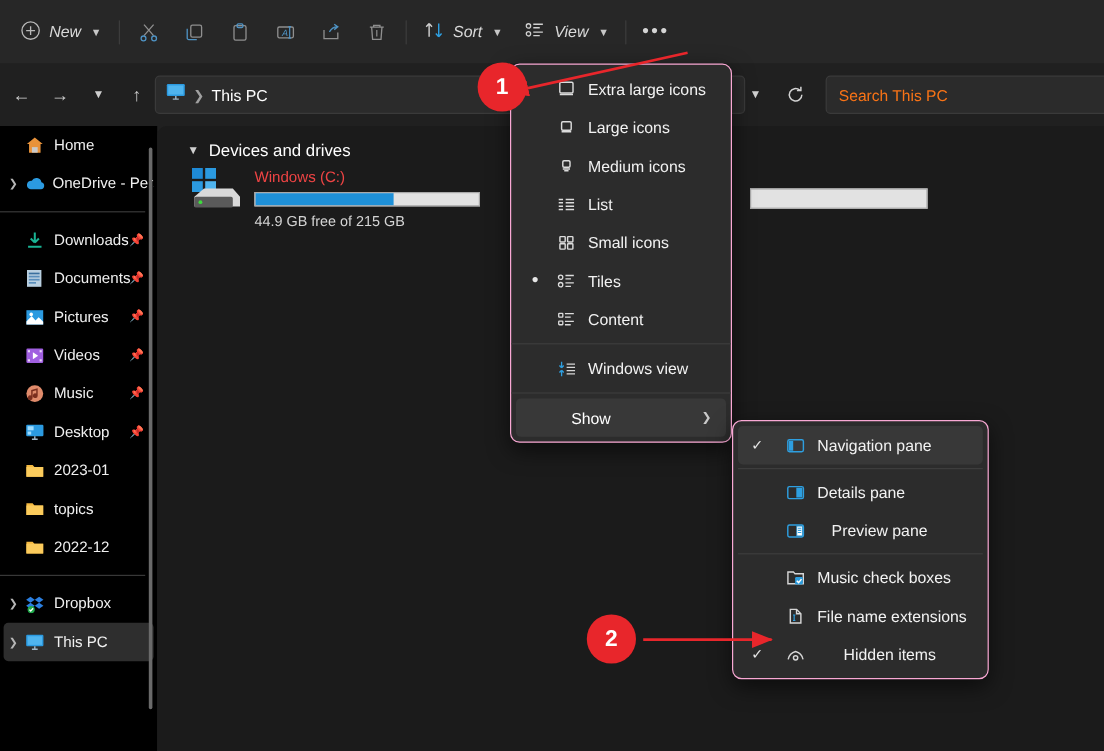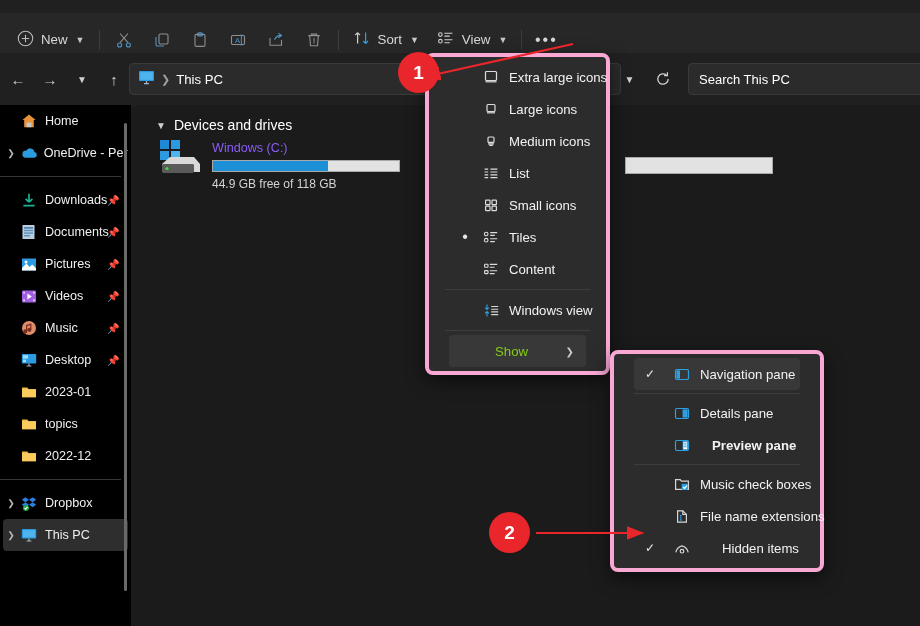--- a/index.html
+++ b/index.html
@@ -7,23 +7,23 @@
     width: 920px; height: 626px;
     background: #202020;
     font-family: "Liberation Sans", sans-serif;
     color: #ffffff;
     overflow: hidden;
   }
   #root { position: relative; width: 920px; height: 626px; background: #202020; }
 
   
   .cmdbar {
-    position: absolute; left: 0; top: 13px; width: 920px; height: 53px;
+    position: absolute; left: 0; top: 0; width: 920px; height: 53px;
     background: #272727;
-    display: flex; align-items: center;
+    display: flex; align-items: center; font-style: italic;
   }
   .cmd-btn {
     display: flex; align-items: center; gap: 7px;
     height: 32px; padding: 0 9px; border-radius: 4px;
     color: #d8d8d8; font-size: 13.3px; cursor: default;
   }
   .cmd-icon-btn {
     display: flex; align-items: center; justify-content: center;
     width: 38px; height: 32px; border-radius: 4px; cursor: default;
   }
@@ -49,21 +49,21 @@
   .crumb-text { font-size: 13.2px; color: #ffffff; }
   .addr-right {
     position: absolute; left: 613px; top: 63px; width: 66px; height: 32px;
     display: flex; align-items: center; justify-content: space-around;
   }
   .searchbox {
     position: absolute; left: 688px; top: 63px; width: 300px; height: 32px;
     background: #2b2b2b; border: 1px solid #3a3a3a; border-radius: 4px;
     display: flex; align-items: center; padding: 0 10px;
   }
-  .searchbox span { color: #ffffff; font-size: 13px; }
+  .searchbox span { color: #f97316; font-size: 13px; }
 
   
   .sidebar {
     position: absolute; left: 0; top: 105px; width: 131px; height: 521px;
     background: #000000; overflow: hidden;
   }
   .nav-item {
     position: relative; display: flex; align-items: center;
     height: 32px; margin: 0 3px; padding-left: 18px; border-radius: 4px;
     cursor: default;
@@ -100,38 +100,38 @@
   .group-head {
     display: flex; align-items: center; gap: 8px;
     margin: 12px 0 0 25px; font-size: 14px; color: #ffffff;
   }
   .group-chev { font-size: 10px; color: #cfcfcf; }
   .drive-tile {
     position: absolute; left: 25px; top: 33px;
     display: flex; align-items: flex-start; gap: 10px;
   }
   .drive-info { padding-top: 3px; }
-  .drive-name { font-size: 12.6px; color: #8b5cf6; margin-bottom: 5px; }
+  .drive-name { font-size: 12.6px; color: #ef4444; margin-bottom: 5px; }
   .bar-outer {
     width: 188px; height: 12px; background: #e2e2e2;
     border: 1px solid #a9a9a9;
   }
   .bar-fill { height: 100%; background: #1e90d8; }
   .drive-sub { font-size: 12px; color: #d4d4d4; margin-top: 5px; }
   .drive-tile2 {
     position: absolute; left: 494px; top: 52px;
     width: 148px; height: 17px; background: #e2e2e2; border: 1px solid #a9a9a9;
   }
 
   
   .menu {
     position: absolute; background: #2c2c2c;
-    border: 4px solid #f9a8d4; border-radius: 8px;
+    border: 1px solid #f9a8d4; border-radius: 8px;
     box-shadow: 0 6px 18px rgba(0,0,0,.55);
-    padding: 4px 16px;
+    padding: 4px 0;
   }
   #view-menu { left: 425px; top: 53px; width: 185px; }
   #show-menu { left: 610px; top: 350px; width: 214px; }
   .mi {
     position: relative; display: flex; align-items: center;
     height: 32px; margin: 0 4px; border-radius: 4px; cursor: default;
   }
   .mi.hl { background: #383838; }
   .mi-check {
     position: absolute; left: 8px; width: 16px; text-align: center;
@@ -141,21 +141,21 @@
     position: absolute; left: 11px; width: 10px; text-align: center;
     font-size: 16px; color: #e6e6e6; line-height: 32px;
   }
   .mi-ico {
     position: absolute; left: 32px; width: 20px;
     display: flex; align-items: center; justify-content: center;
   }
   .mi-label {
     margin-left: 60px; font-size: 13.2px; color: #f2f2f2; white-space: nowrap;
   }
-  .mi-sub { margin-left: 46px; font-size: 13.2px; color: #84cc16; }
+  .mi-sub { margin-left: 46px; font-size: 13.2px; color: #ffffff; }
   .mi-arrow { position: absolute; right: 12px; font-size: 10px; color: #c9c9c9; }
   .m-div { height: 1px; background: #3d3d3d; margin: 4px 0; }
   .m-div-in { height: 1px; background: #3d3d3d; margin: 3px 4px; }
 
   
   .marker {
     position: absolute; border-radius: 50%; background: #e8262b;
     color: #ffffff; font-weight: bold;
     display: flex; align-items: center; justify-content: center;
     z-index: 60;
@@ -455,21 +455,21 @@
           <path d="M6 26l8-7h24l6 7v8H6z" fill="#d9d9d9"></path>
           <rect x="6" y="26" width="32" height="9" rx="1.4" fill="#5a5a5a"></rect>
           <circle cx="11" cy="30.5" r="1.6" fill="#3ddc3d"></circle>
         </svg>
       </span>
       <div class="drive-info">
         <div class="drive-name">Windows (C:)</div>
         <div class="bar-outer">
           <div class="bar-fill" id="bar-fill" style="width: 62%; background: rgb(30, 144, 216);"></div>
         </div>
-        <div class="drive-sub">44.9 GB free of 118 GB</div>
+        <div class="drive-sub">44.9 GB free of 215 GB</div>
       </div>
     </div>
 
     <div class="drive-tile2"></div>
   </div>
 
   <div class="menu" id="view-menu">
     <div id="view-items">
         <div class="mi">
           <span class="mi-ico">
@@ -580,21 +580,21 @@
           <span class="mi-label" style="margin-left: 66px;">Details pane</span>
         </div>
         <div class="mi">
           <span class="mi-ico" style="left: 38px;">
             <svg width="18" height="15" viewBox="0 0 18 15">
               <rect x="2.5" y="2.5" width="13" height="10" rx="1.4" fill="none" stroke="#2e9fe0" stroke-width="1.2"></rect>
               <rect x="10" y="3.4" width="4.6" height="8.2" fill="#ffffff" stroke="#2e9fe0" stroke-width="0.7"></rect>
               <path d="M10.9 5.2h2.8M10.9 7h2.8M10.9 8.8h2.8" stroke="#2e9fe0" stroke-width="0.9"></path>
             </svg>
           </span>
-          <span class="mi-label" style="margin-left: 78px; font-weight: bold;">Preview pane</span>
+          <span class="mi-label" style="margin-left: 78px;">Preview pane</span>
         </div>
         <div class="m-div-in"></div>
         <div class="mi">
           <span class="mi-ico" style="left: 38px;">
             <svg width="18" height="15" viewBox="0 0 18 15">
               <path d="M2.6 2.6h4.6l1.3 1.6h6.9v8.2H2.6z" fill="none" stroke="#d6d6d6" stroke-width="1.2"></path>
               <rect x="8.6" y="6.8" width="6.4" height="6.2" rx="1" fill="#2e9fe0"></rect>
               <path d="M10 9.9l1.5 1.6 2.4-2.9" stroke="#ffffff" stroke-width="1.2" fill="none"></path>
             </svg>
           </span>

